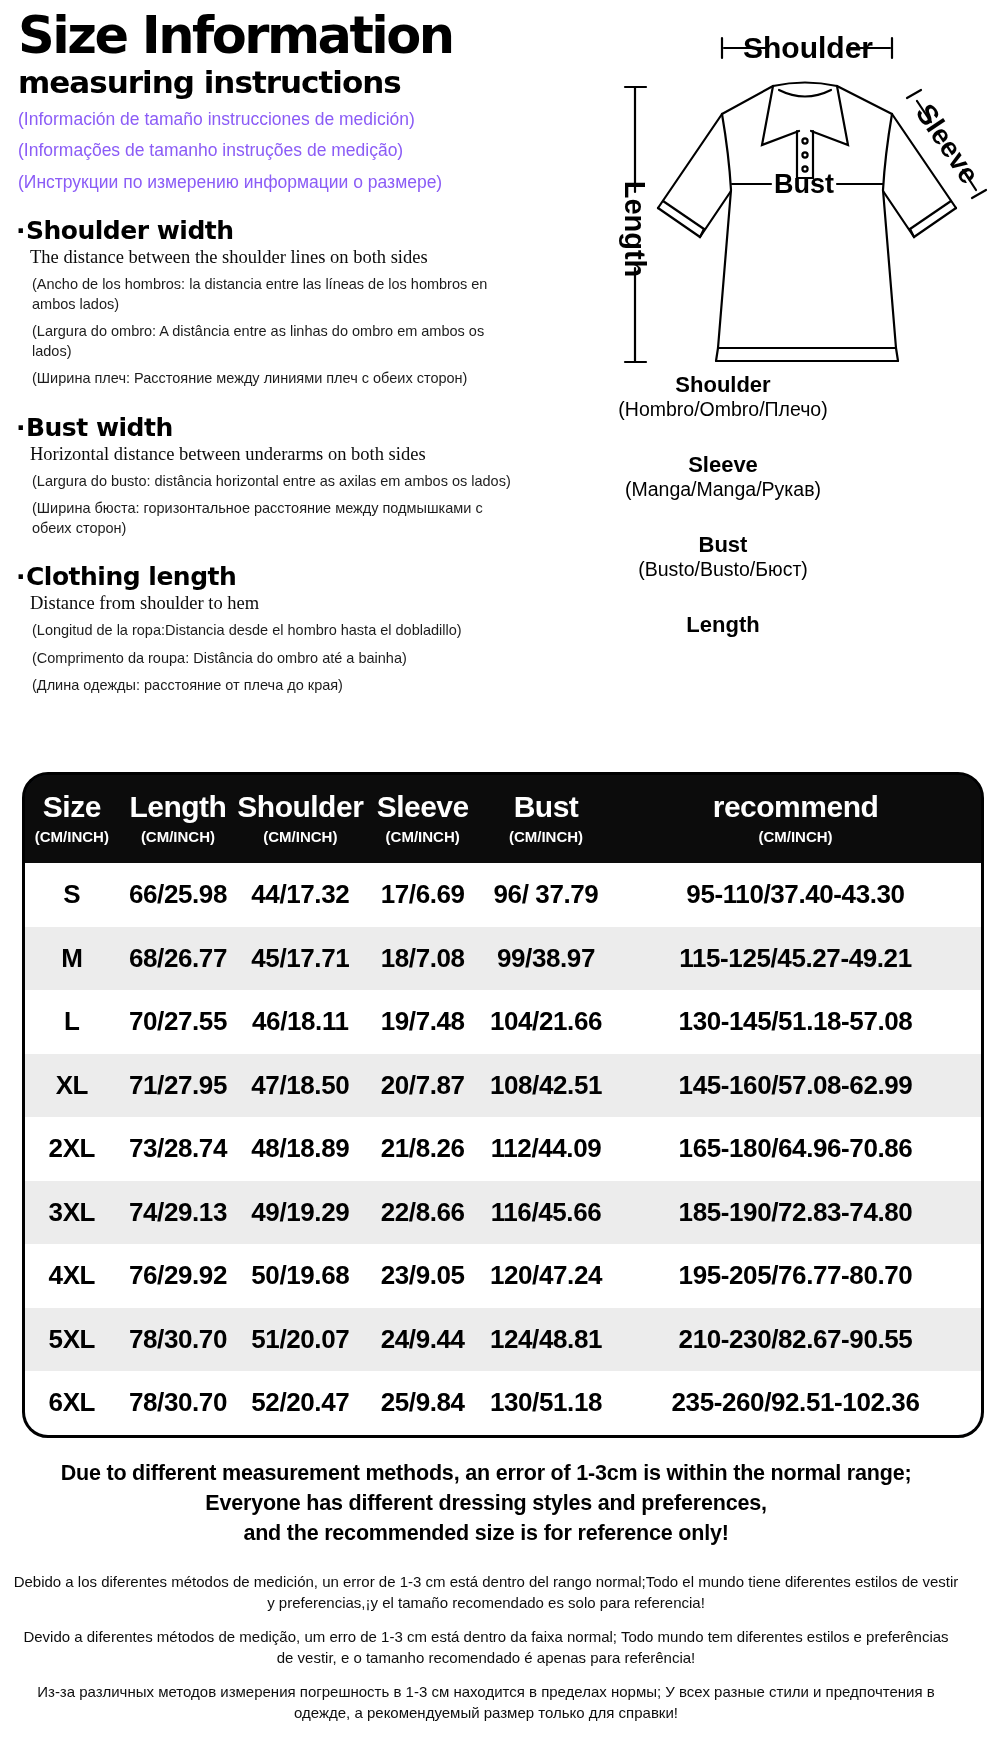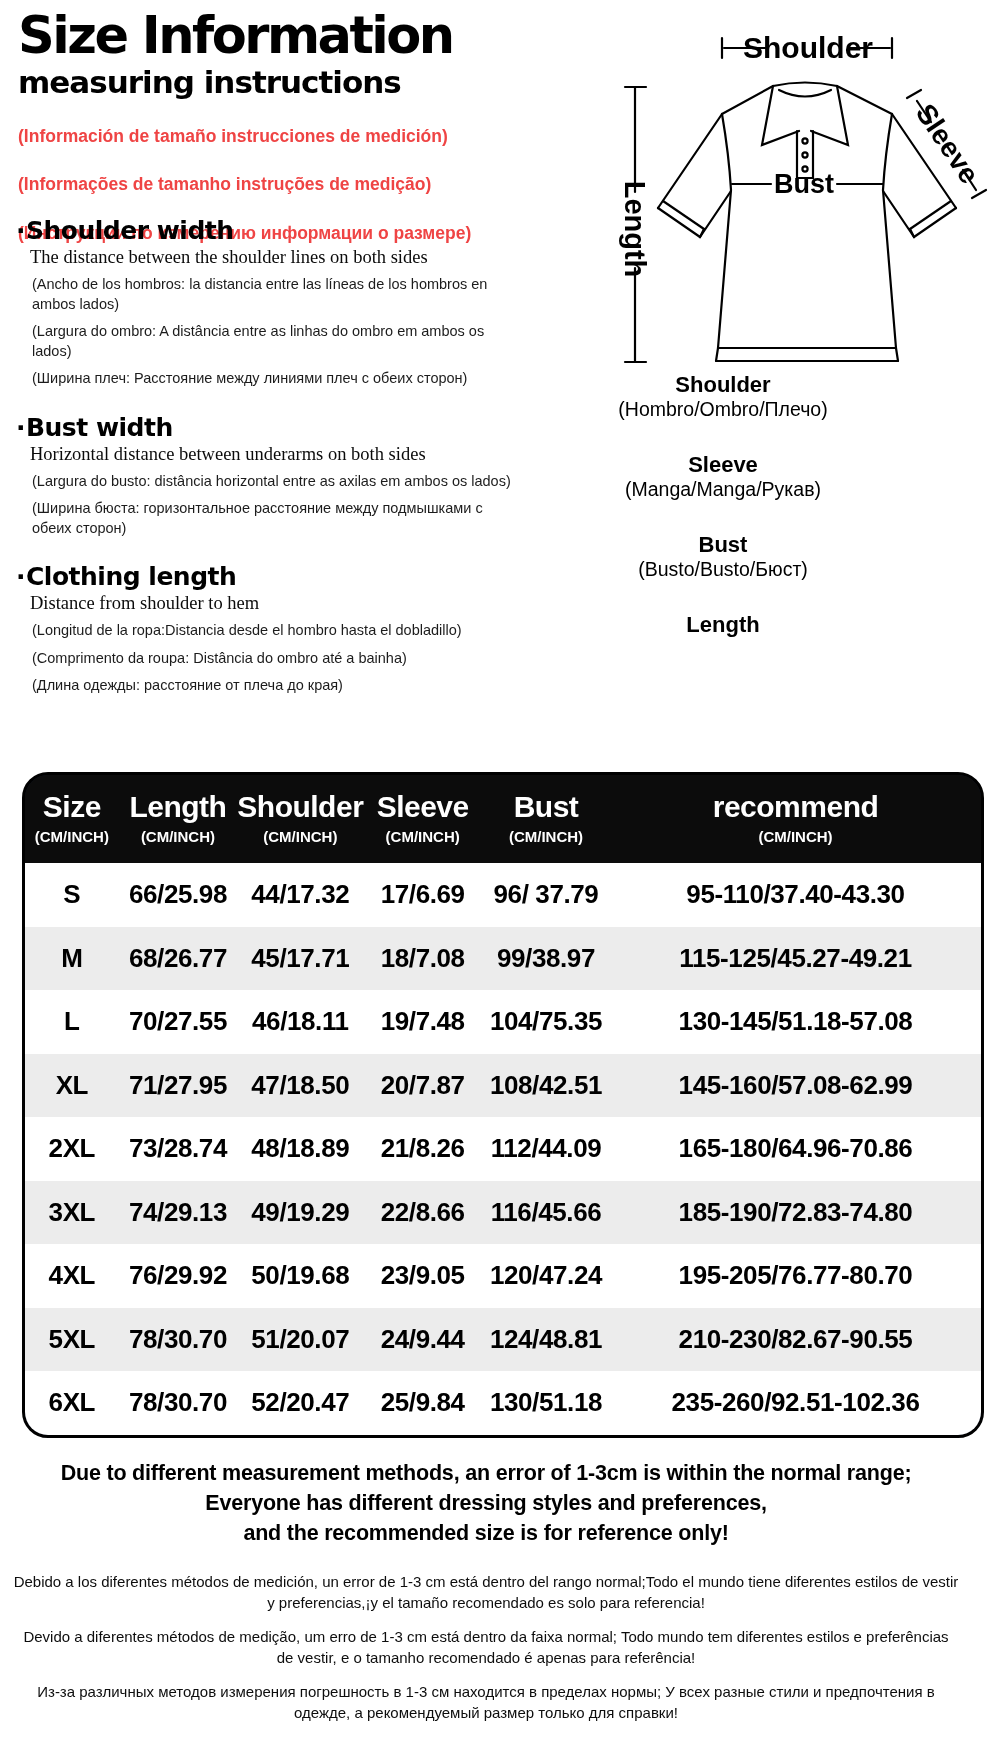--- a/index.html
+++ b/index.html
@@ -5,21 +5,21 @@
   html,body{margin:0;padding:0;background:#fff;}
   #page{position:relative;width:1000px;height:1737px;background:#fff;color:#000;
         font-family:"Liberation Sans","DejaVu Sans",sans-serif;overflow:hidden;}
 
   
   .top-left{position:absolute;left:18px;top:8px;width:524px;}
   .h1{font-family:"DejaVu Sans",sans-serif;font-weight:bold;font-size:51px;line-height:1.08;
       letter-spacing:-2.5px;margin:0;}
   .h2{font-family:"DejaVu Sans",sans-serif;font-weight:bold;font-size:31px;line-height:1.15;
       letter-spacing:-1px;margin:2px 0 0 0;}
-  .title-trans{font-size:17.5px;line-height:26.5px;margin-top:22px;color:#ef4444;font-weight:bold;}
+  .title-trans{font-size:17.5px;line-height:26.5px;margin-top:5px;color:#8b5cf6;}
 
   .sections{position:absolute;left:18px;top:216px;width:524px;}
   .section{margin-bottom:24px;}
   .sec-title{font-family:"DejaVu Sans",sans-serif;font-weight:bold;font-size:25px;
              letter-spacing:-0.5px;margin:0 0 2px 0;}
   .sec-bullet{display:inline-block;width:10px;margin-left:-2px;}
   .sec-desc{font-size:18.5px;margin:0 0 7px 12px;color:#0b0b0b;font-family:Liberation Serif, serif;}
   .sec-trans{font-size:14.5px;line-height:19.5px;margin:0 0 8px 14px;width:482px;color:#1c1c1c;}
 
   
@@ -223,21 +223,21 @@
           <td>45/17.71</td>
           <td>18/7.08</td>
           <td>99/38.97</td>
           <td>115-125/45.27-49.21</td>
         </tr>
         <tr>
           <td>L</td>
           <td>70/27.55</td>
           <td>46/18.11</td>
           <td>19/7.48</td>
-          <td>104/75.35</td>
+          <td>104/21.66</td>
           <td>130-145/51.18-57.08</td>
         </tr>
         <tr>
           <td>XL</td>
           <td>71/27.95</td>
           <td>47/18.50</td>
           <td>20/7.87</td>
           <td>108/42.51</td>
           <td>145-160/57.08-62.99</td>
         </tr>

